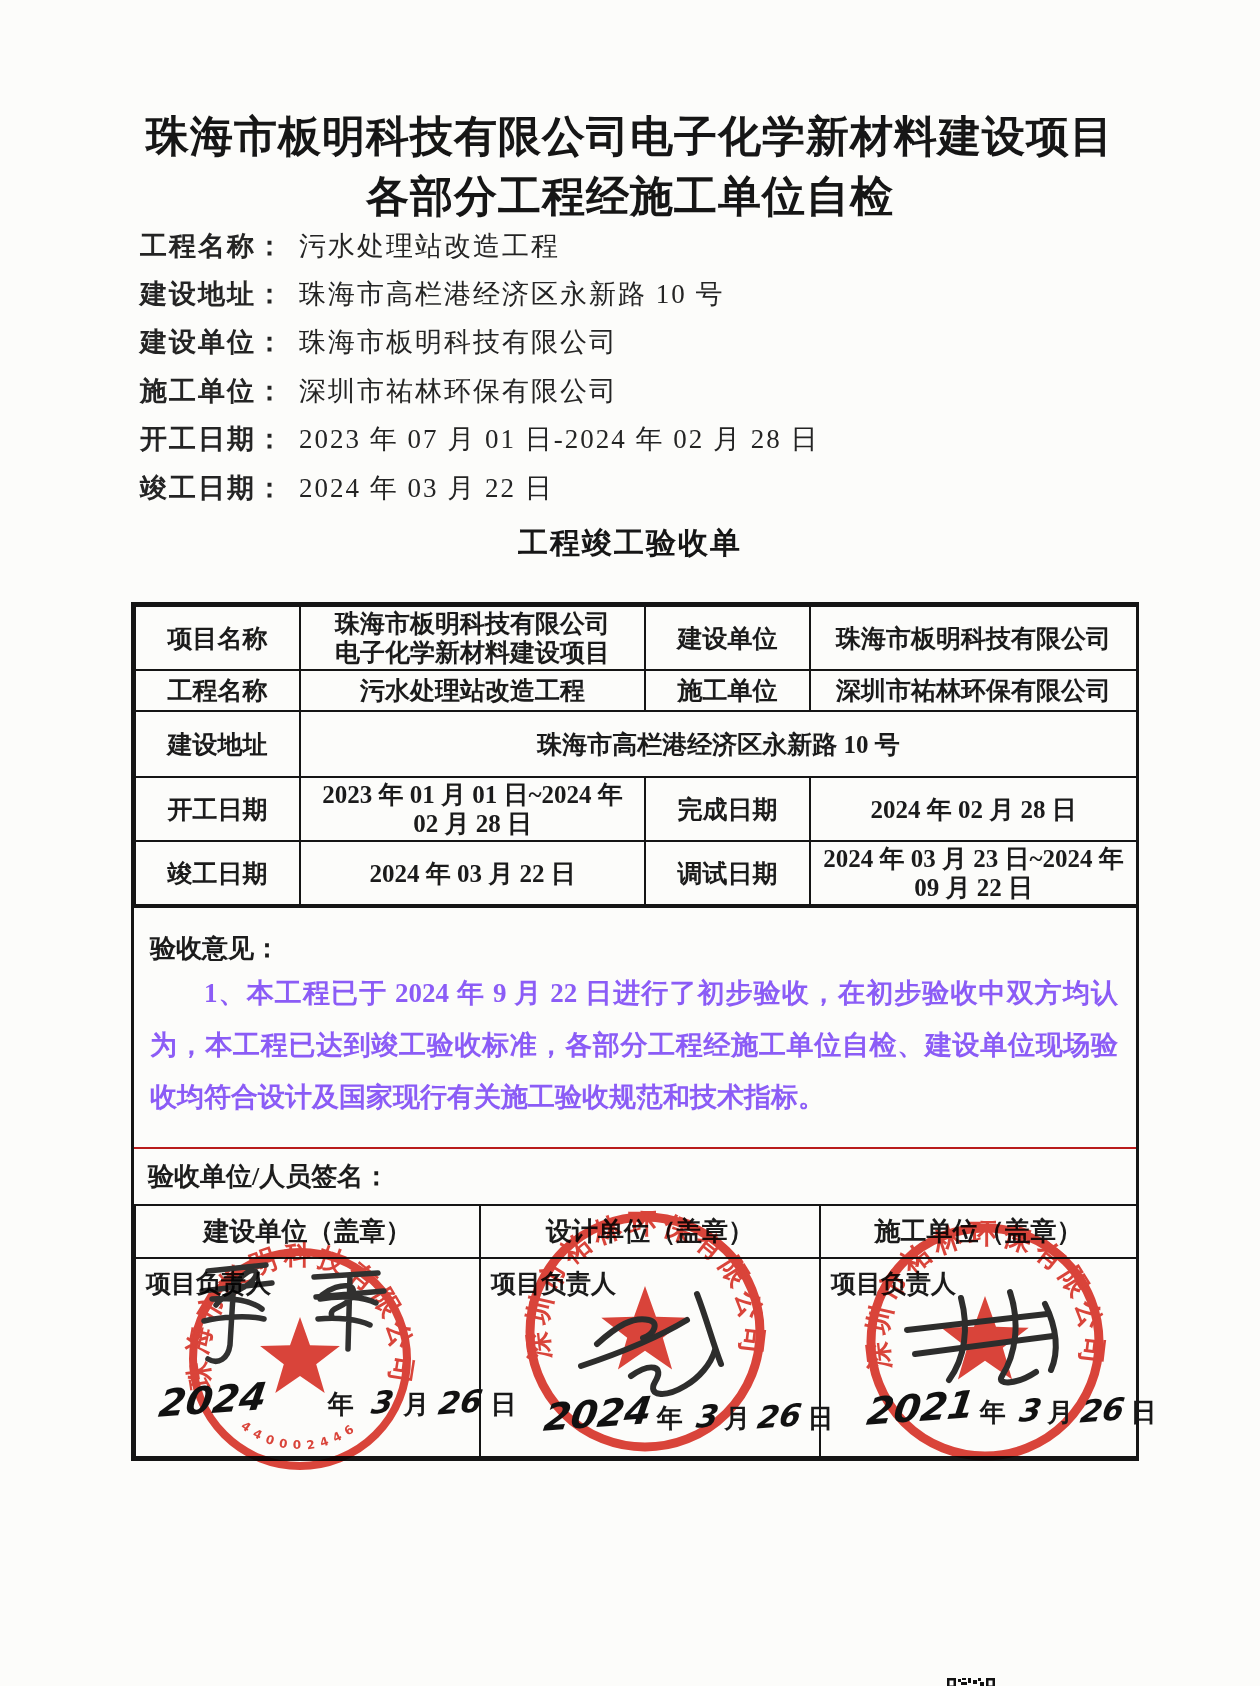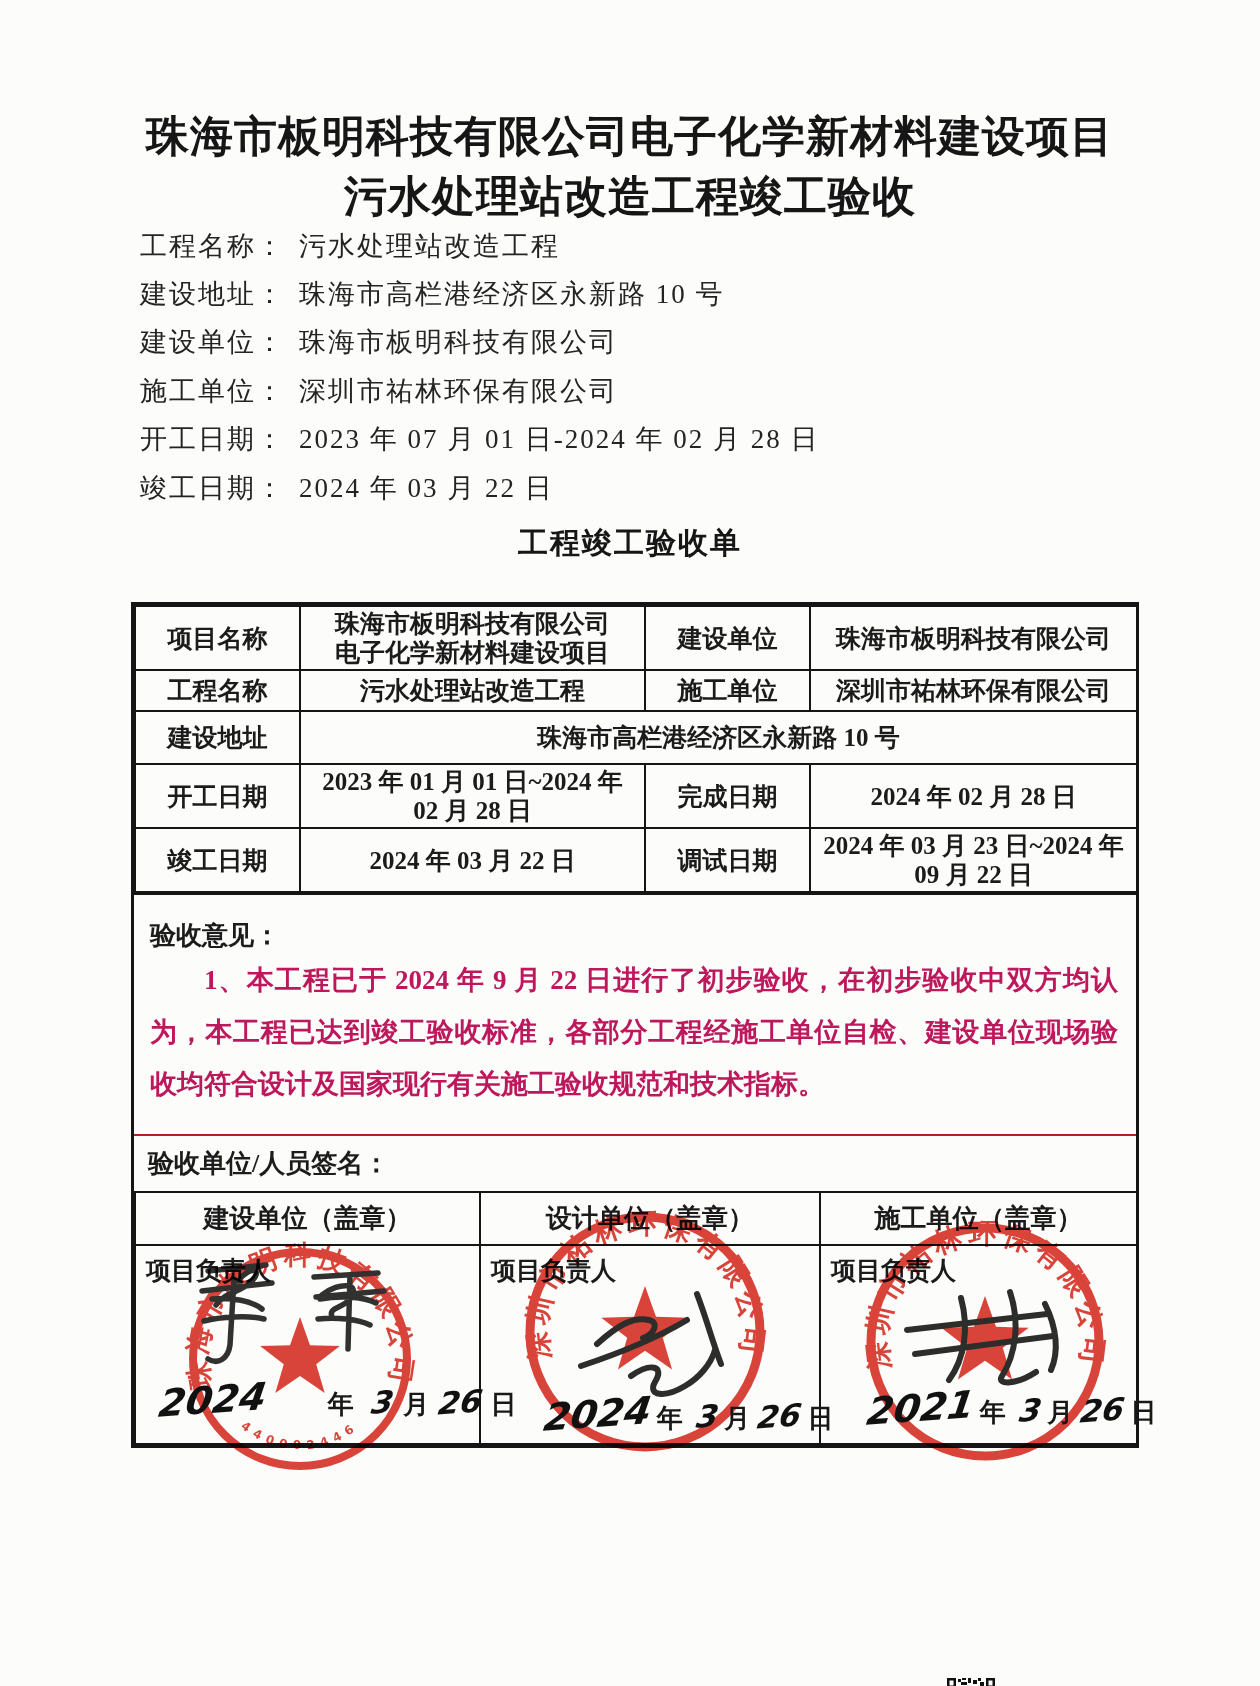--- a/index.html
+++ b/index.html
@@ -7,44 +7,44 @@
         font-family:"Liberation Serif",serif;color:#1c1c1c;overflow:hidden;}
 
   .doc-title{position:absolute;left:0;width:100%;text-align:center;
              font-family:"Liberation Sans",sans-serif;font-weight:700;
              font-size:43px;letter-spacing:1px;color:#161616;}
   #title-line1{top:108px;}
   #title-line2{top:168px;}
 
   .info-line{position:absolute;left:140px;font-size:27px;letter-spacing:2px;
              color:#242424;white-space:nowrap;}
-  .info-line .lbl{margin-right:14px;}
+  .info-line .lbl{margin-right:14px;font-weight:bold;}
   #info-0{top:228px;} #info-1{top:276px;} #info-2{top:324px;}
   #info-3{top:373px;} #info-4{top:421px;} #info-5{top:470px;}
 
   .form-title{position:absolute;top:523px;left:0;width:100%;text-align:center;
               font-family:"Liberation Sans",sans-serif;font-weight:700;font-size:30px;
               letter-spacing:2px;color:#161616;}
 
   .form-box{position:absolute;left:131px;top:602px;width:1008px;
             border:3px solid #151515;box-sizing:border-box;background:transparent;}
   table{border-collapse:collapse;width:100%;table-layout:fixed;}
   td{border:2px solid #151515;text-align:center;vertical-align:middle;
      font-weight:700;font-size:25px;line-height:29px;padding:2px 6px;
      color:#1b1b1b;box-sizing:border-box;overflow:hidden;}
   .t4 col.c1{width:165px;} .t4 col.c2{width:345px;}
   .t4 col.c3{width:165px;} .t4 col.c4{width:327px;}
-  .rowA{height:59px;} .rowB{height:41px;} .rowC{height:53px;}
+  .rowA{height:59px;} .rowB{height:41px;} .rowC{height:66px;}
   .rowD{height:57px;} .rowE{height:60px;}
 
   .opinion-cell{border-top:2px solid #151515;height:241px;box-sizing:border-box;
                 padding:8px 18px 0 16px;overflow:hidden;}
   .opinion-label{font-size:26px;font-weight:700;line-height:36px;margin-top:15px;}
   .opinion-cell p{margin:0;text-indent:2em;font-size:27px;line-height:52px;
-                  font-weight:700;text-align:justify;color:#be185d;}
+                  font-weight:700;text-align:justify;color:#8b5cf6;}
 
   .sign-label-cell{border-top:2px solid #b91c1c;height:57px;box-sizing:border-box;
                    display:flex;align-items:center;padding-left:14px;
                    font-size:26px;font-weight:700;}
 
   .t3{border-top:2px solid #151515;}
   .t3 col.s1{width:345px;} .t3 col.s2{width:340px;} .t3 col.s3{width:317px;}
   .sign-head{height:53px;font-size:26px;}
   .stamp-cell{height:199px;vertical-align:top;text-align:left;padding:10px 8px 0 10px;
               overflow:visible;}
@@ -66,21 +66,21 @@
   #dateline-3{left:868px;top:1386px;}
 
   .qr-fragment{position:absolute;left:947px;top:1678px;}
 </style>
 </head>
 <body>
 
 <div class="page">
 
   <div class="doc-title" id="title-line1">珠海市板明科技有限公司电子化学新材料建设项目</div>
-  <div class="doc-title" id="title-line2">污水处理站改造工程竣工验收</div>
+  <div class="doc-title" id="title-line2">各部分工程经施工单位自检</div>
 
   <div class="info-line" id="info-0">
     <span class="lbl">工程名称：</span><span>污水处理站改造工程</span>
   </div>
   <div class="info-line" id="info-1">
     <span class="lbl">建设地址：</span><span>珠海市高栏港经济区永新路 10 号</span>
   </div>
   <div class="info-line" id="info-2">
     <span class="lbl">建设单位：</span><span>珠海市板明科技有限公司</span>
   </div>

